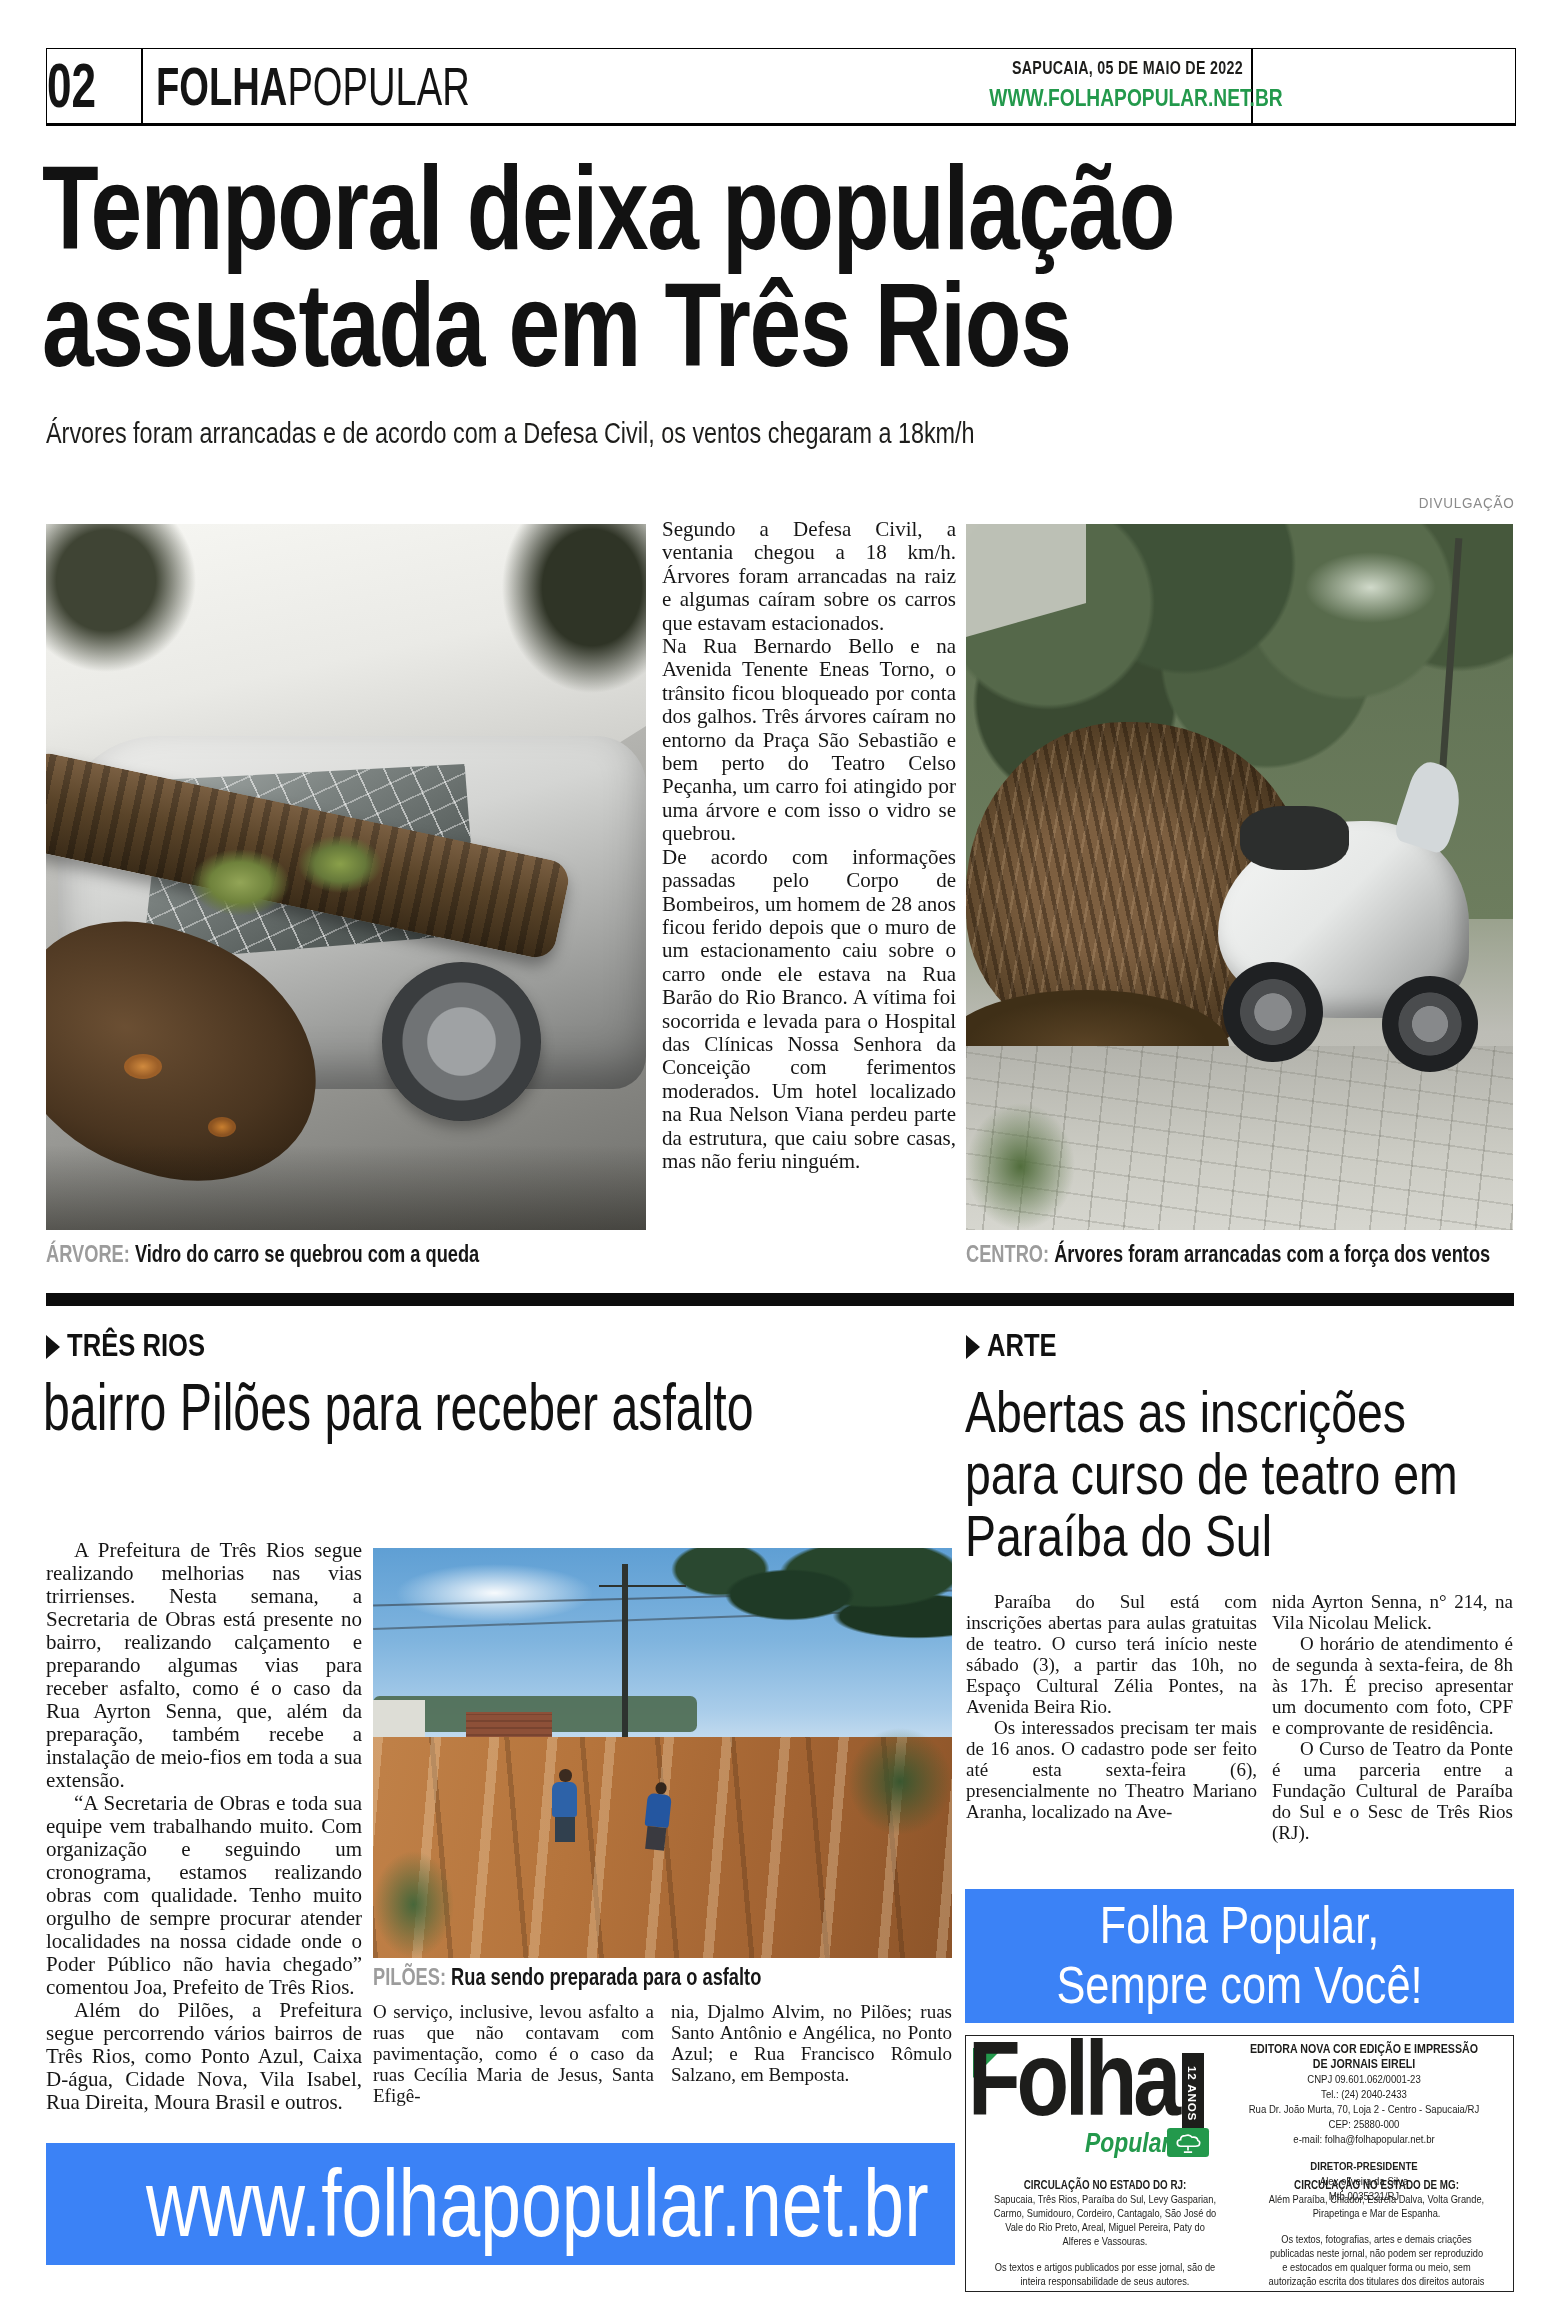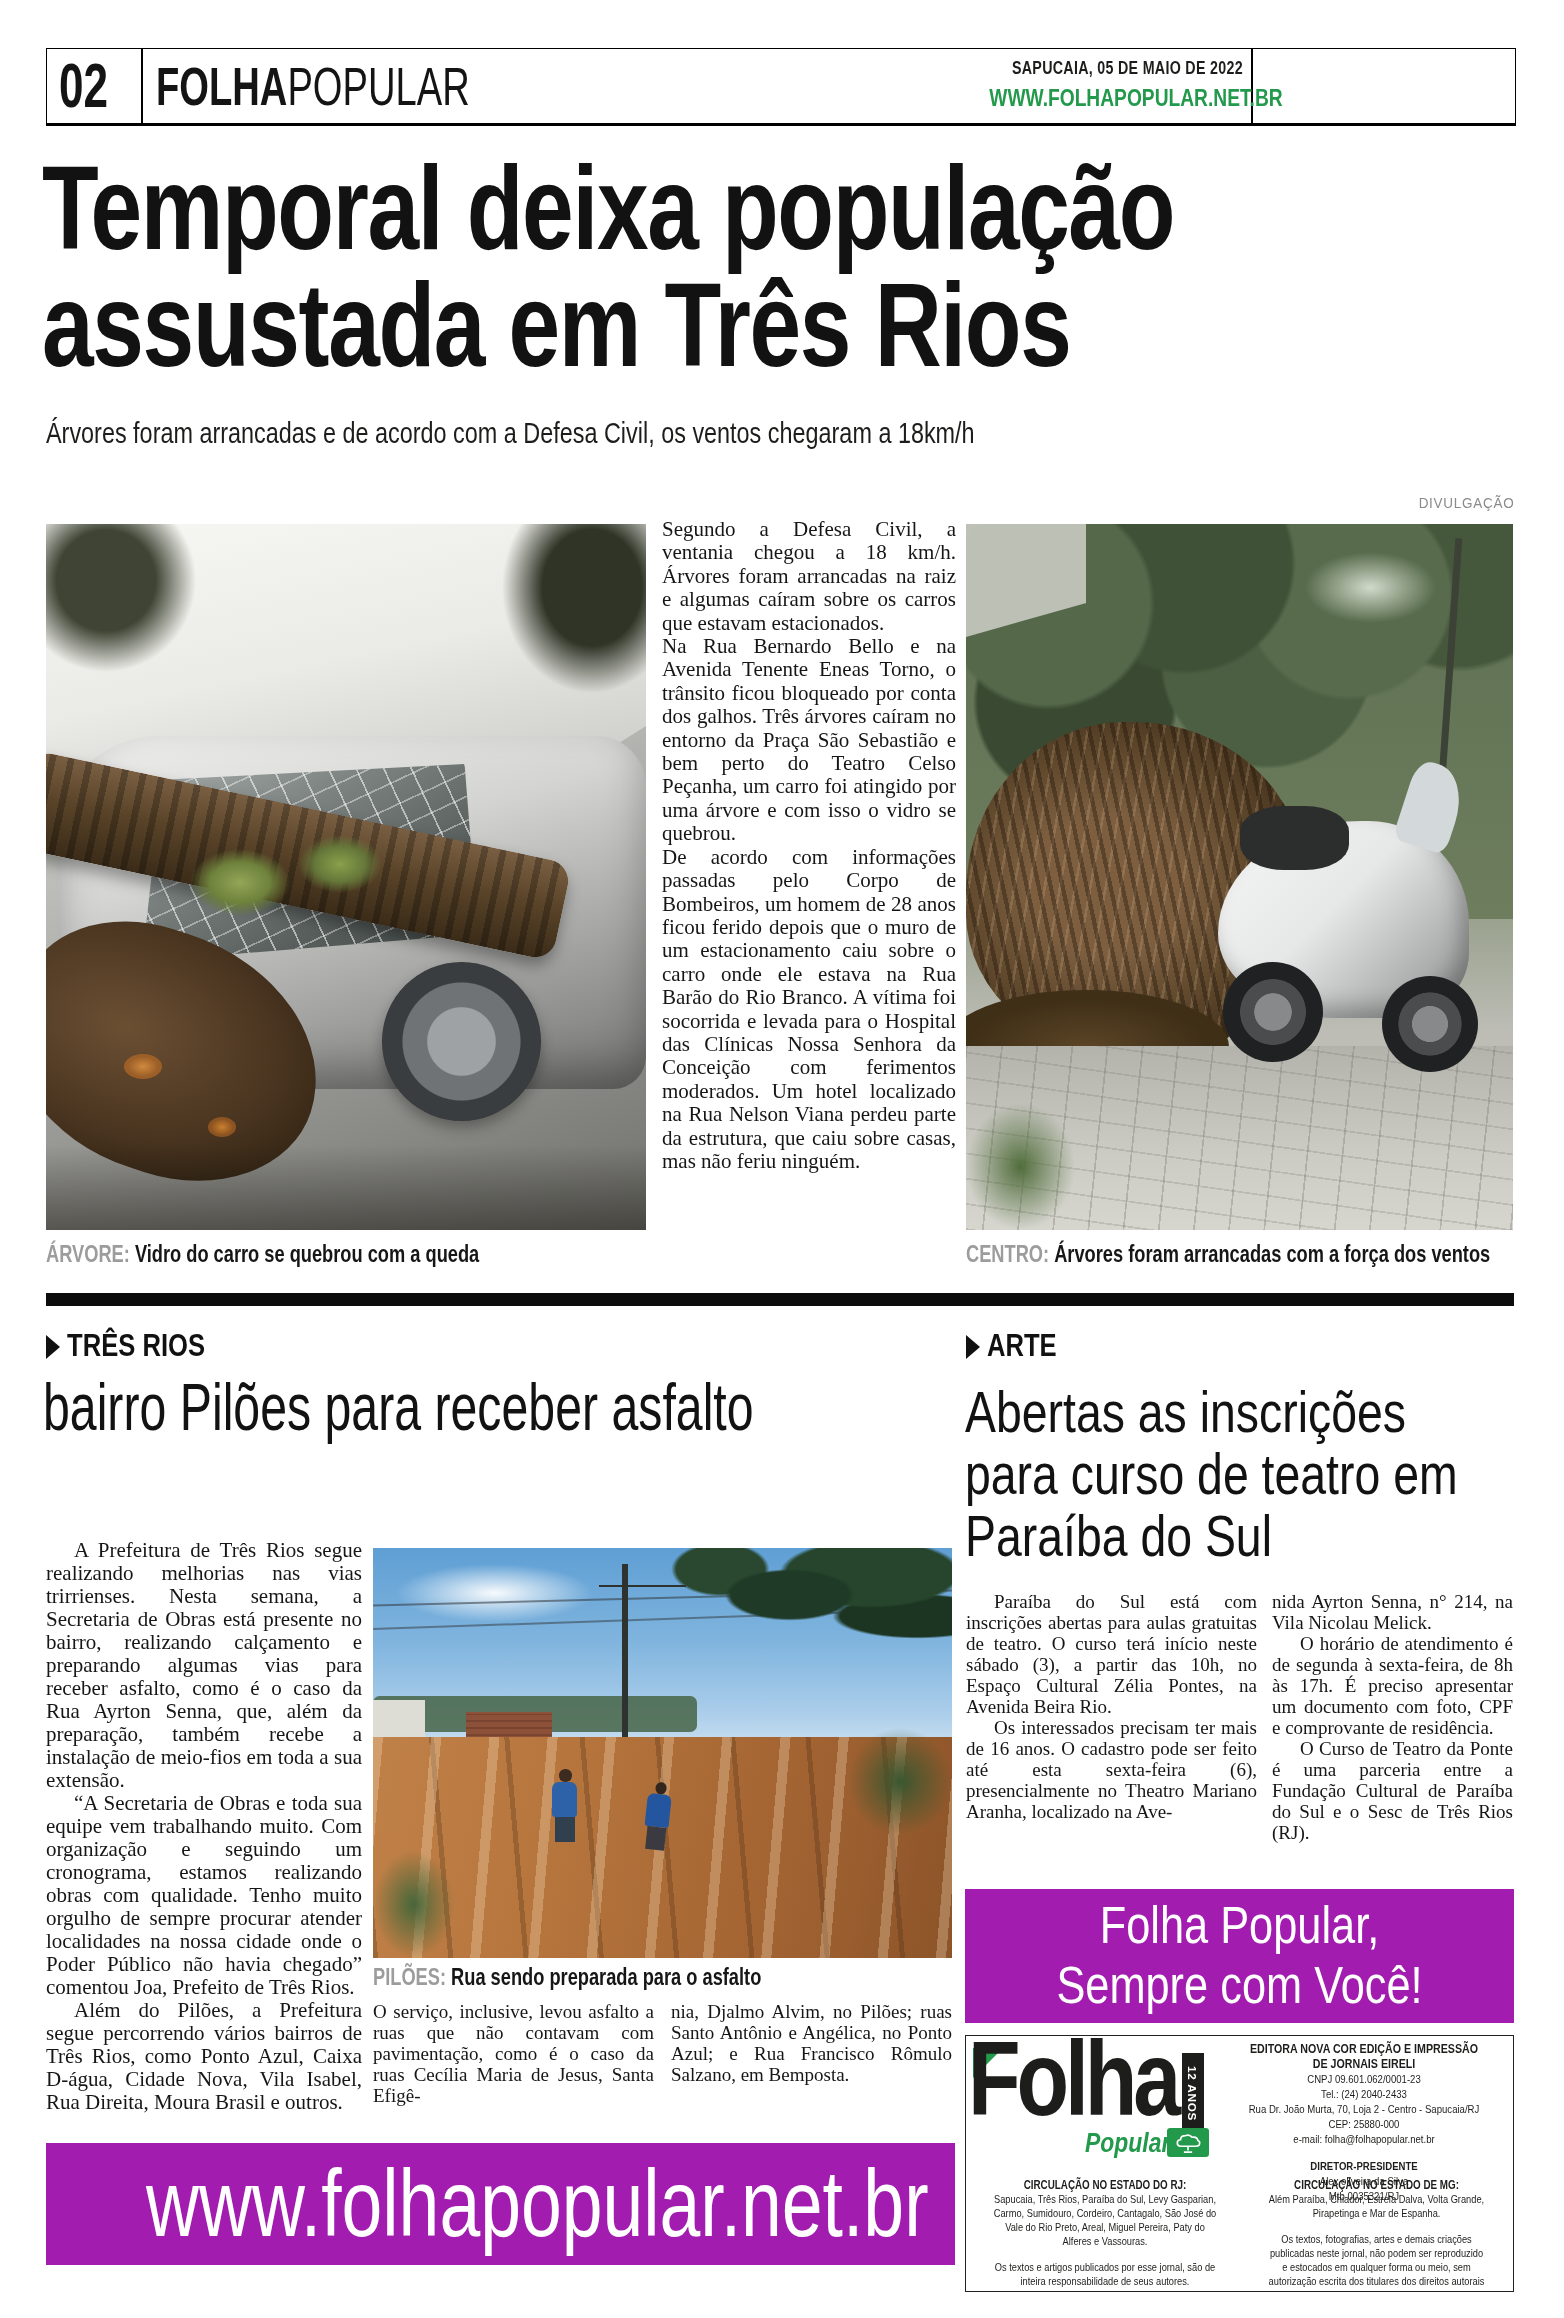--- a/index.html
+++ b/index.html
@@ -20,35 +20,35 @@
   .hl{font-weight:900;color:#121212;letter-spacing:-1.7px;line-height:117px;font-size:119px;}
   .hl2{font-weight:400;color:#121212;line-height:68px;font-size:67px;}
   .hl3{font-weight:400;color:#121212;line-height:62px;font-size:58px;}
   .cap{font-size:23.4px;font-weight:bold;color:#161616;}
   .capk{color:#9c9c9c;}
   .kick{font-size:32px;font-weight:700;color:#111;}
   .tri{display:inline-block;width:0;height:0;border-left:14px solid #111;
        border-top:12.5px solid transparent;border-bottom:12.5px solid transparent;
        margin-right:6.7px;vertical-align:-2.5px;}
   .rule{background:#0c0c0c;}
-  .blackbox{background:#a21caf;}
+  .blackbox{background:#3b82f6;}
   .ph{position:absolute;overflow:hidden;background:#b9b9b5;}
   .ph *{position:absolute;}
   .pl{font-size:11.7px;line-height:15px;}
   .tiny{font-size:11.3px;line-height:14px;}
 </style>
 </head>
 <body>
 
 <div class="page">
 
   <div class="abs" style="left:46px;top:48px;width:1468px;height:74px;border:1.7px solid #000;border-bottom-width:3.3px;">
     <div class="abs" style="left:94px;top:0;width:1.7px;height:100%;background:#000;"></div>
     <div class="abs" style="left:1204px;top:0;width:1.7px;height:100%;background:#000;"></div>
-    <div class="abs" style="left:0;top:0;width:94px;height:100%;text-align:center;line-height:72px;">
+    <div class="abs" style="left:0;top:0;width:94px;height:100%;text-align:left;line-height:72px;">
       <span class="cx xb" style="--s:.7;font-size:63px;">02</span>
     </div>
     <div class="abs" style="left:109px;top:0;height:100%;line-height:75px;">
       <span class="cx nowrap" style="--s:.72;font-size:53px;"><b class="xb">FOLHA</b><span style="font-weight:400;">POPULAR</span></span>
     </div>
     <div class="abs" style="left:869px;top:8.4px;width:327px;text-align:right;">
       <div><span class="cxr" style="--s:.75;font-size:19px;font-weight:bold;letter-spacing:0.4px;color:#1d1d1b;">SAPUCAIA, 05 DE MAIO DE 2022</span></div>
       <div style="margin-top:4.2px;"><span class="cxr" style="--s:.8;font-size:24px;font-weight:bold;color:#23994c;">WWW.FOLHAPOPULAR.NET.BR</span></div>
     </div>
   </div>

